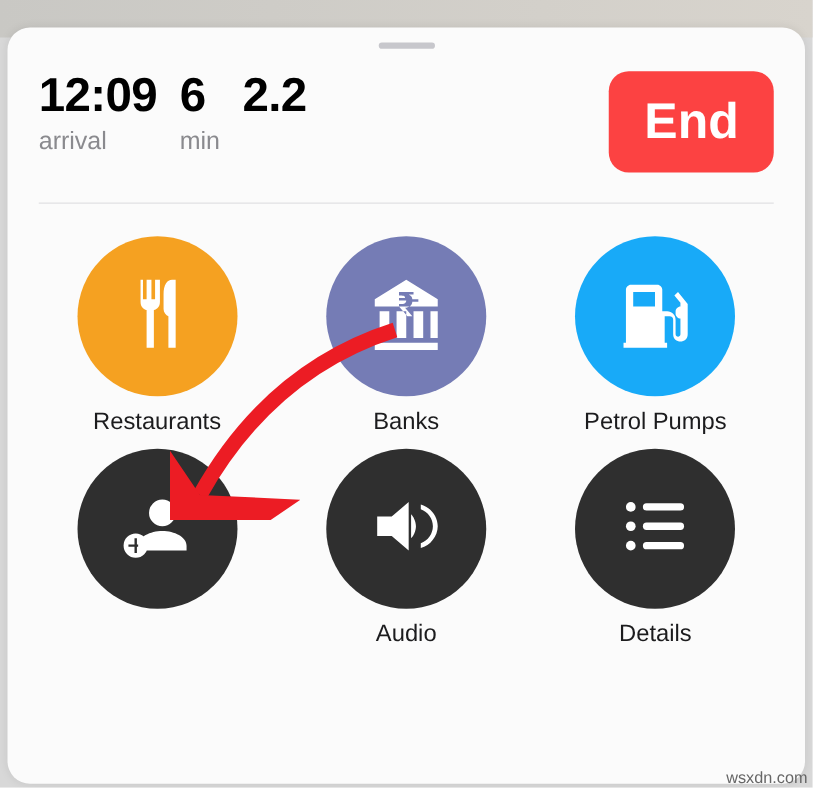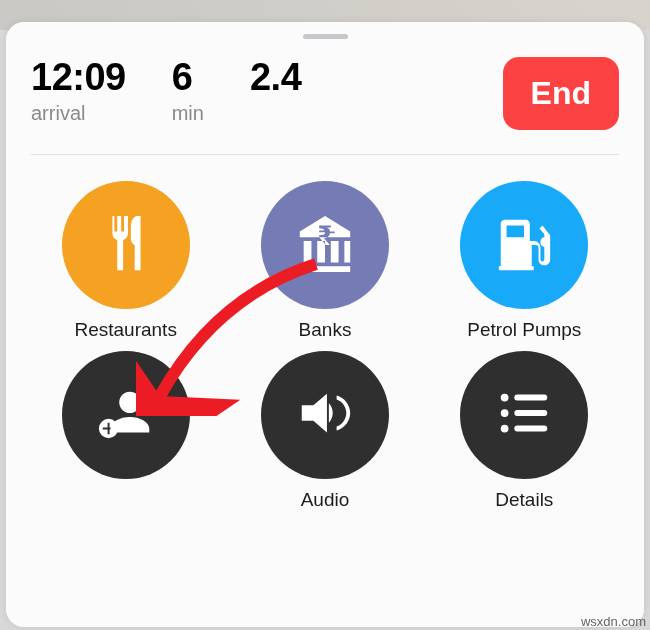--- a/index.html
+++ b/index.html
@@ -44,21 +44,21 @@
     }
     .header-row {
       display: flex;
       align-items: flex-start;
       justify-content: space-between;
       padding-bottom: 24px;
       border-bottom: 1px solid #e1e1e4;
     }
     .stats {
       display: flex;
-      gap: 46px;
+      gap: 18px;
       align-items: flex-start;
     }
     .stat {
       display: flex;
       flex-direction: column;
       line-height: 1.2;
     }
     .stat-value {
       font-size: 38px;
       font-weight: 600;
@@ -66,21 +66,21 @@
       letter-spacing: -0.5px;
     }
     .stat-label {
       font-size: 20px;
       font-weight: 400;
       color: #8a8a8e;
     }
     .end-button {
       background: #fc4242;
       color: #fff;
-      font-size: 32px;
+      font-size: 40px;
       font-weight: 600;
       border: none;
       border-radius: 16px;
       padding: 18px 28px;
       cursor: pointer;
       margin-top: 2px;
     }
     .grid {
       display: grid;
       grid-template-columns: repeat(3, 1fr);
@@ -148,21 +148,21 @@
     <div class="stats">
       <div class="stat">
         <span class="stat-value">12:09</span>
         <span class="stat-label">arrival</span>
       </div>
       <div class="stat">
         <span class="stat-value">6</span>
         <span class="stat-label">min</span>
       </div>
       <div class="stat">
-        <span class="stat-value">2.4</span>
+        <span class="stat-value">2.2</span>
       </div>
     </div>
     <button class="end-button">End</button>
   </div>
 
   <div class="grid">
 
     <div class="option">
       <div class="circle c-orange">
         <span>

